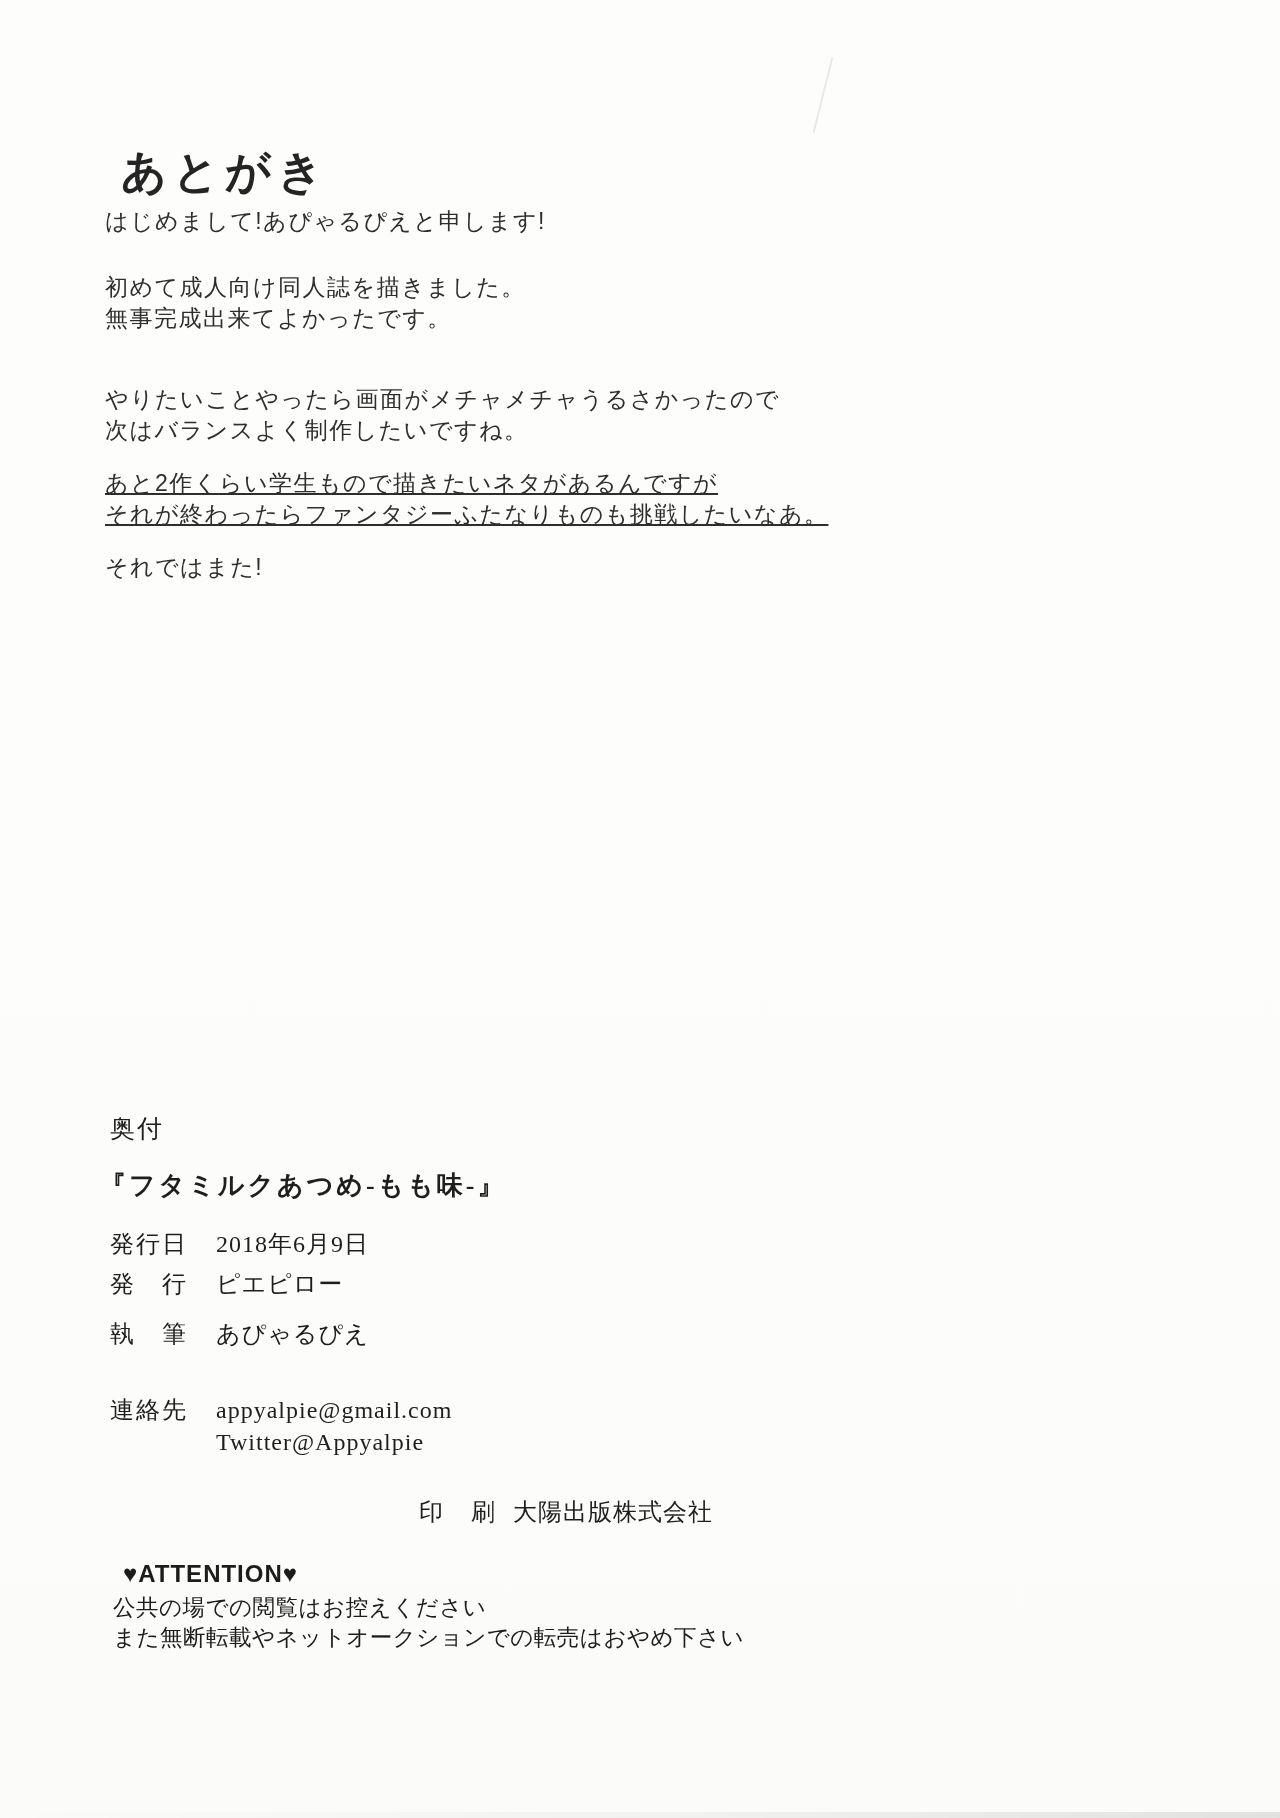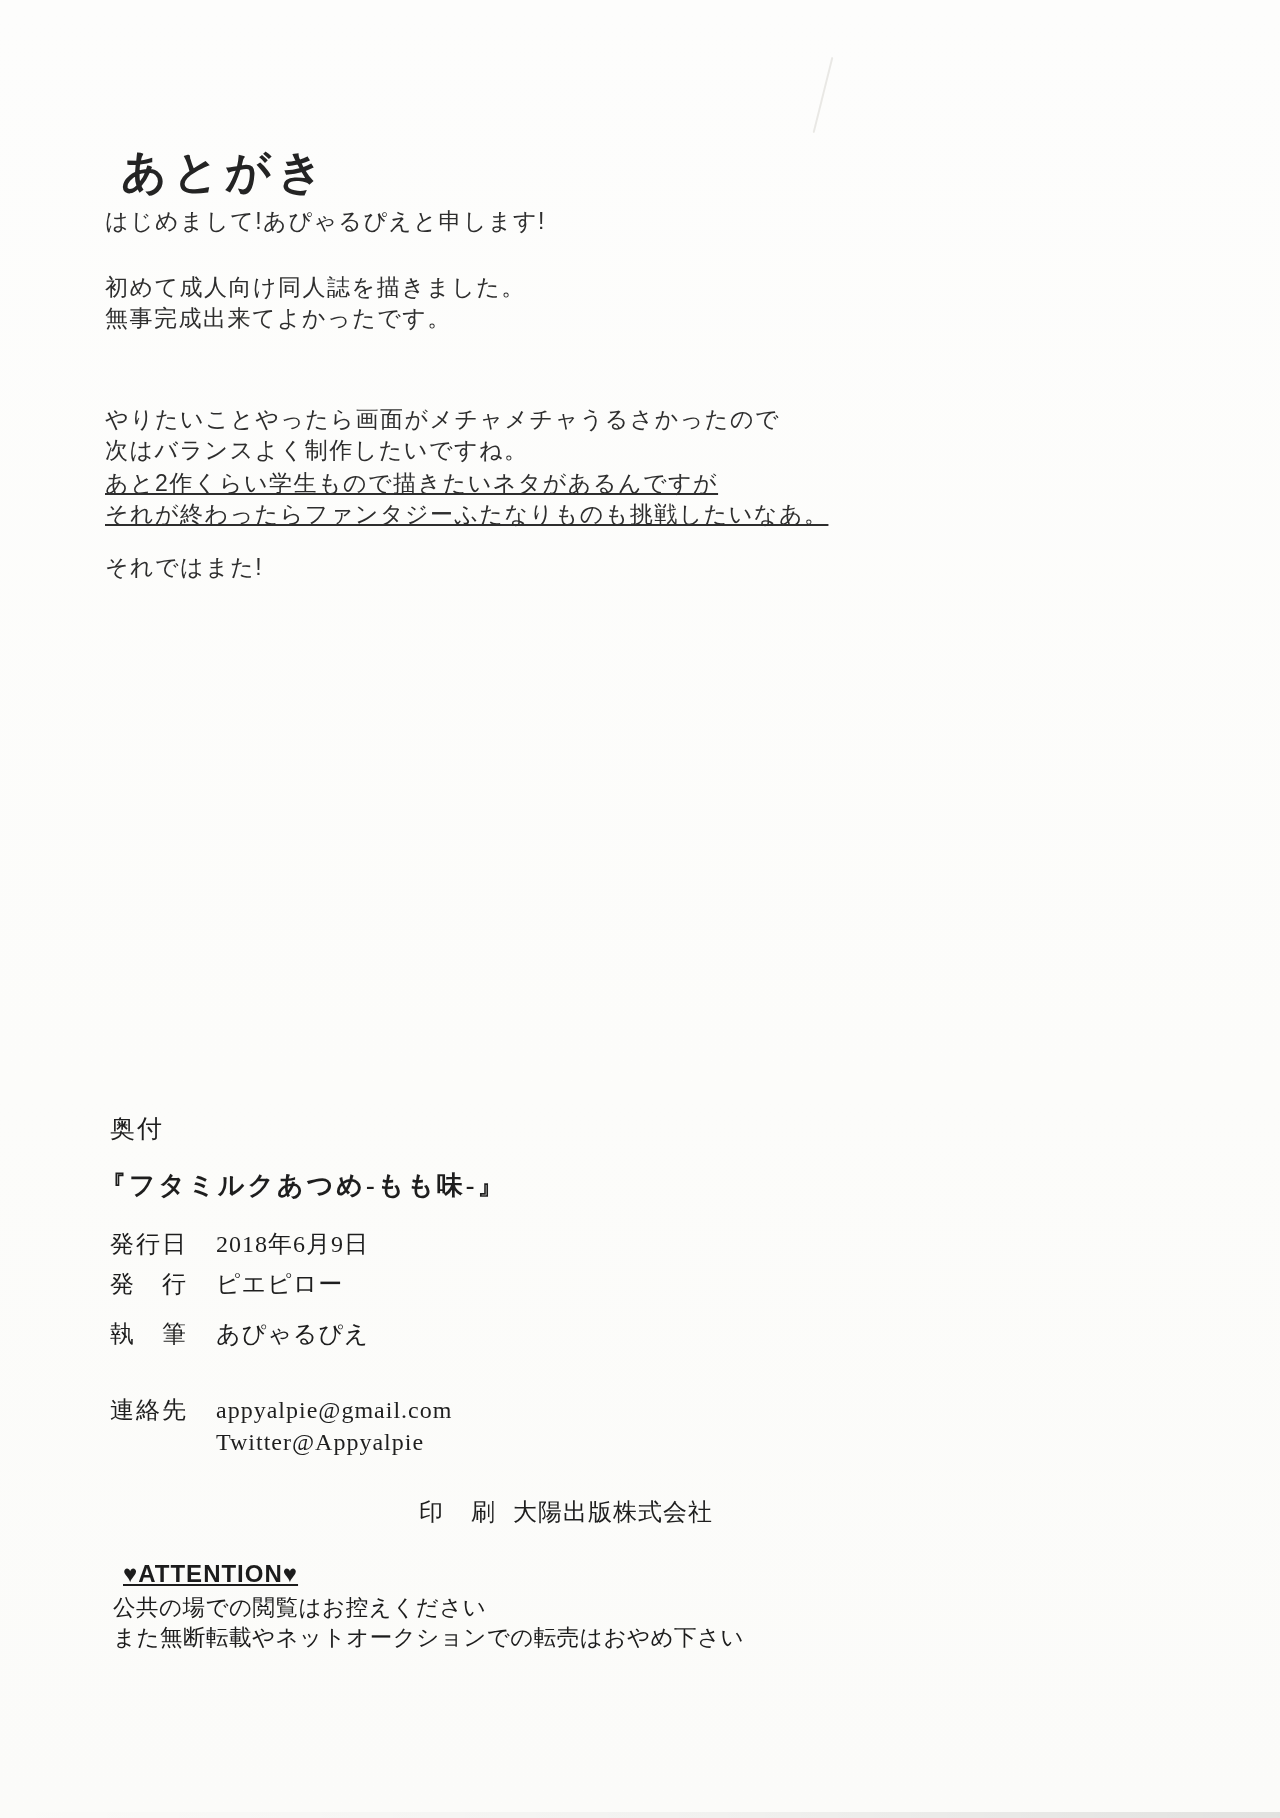--- a/index.html
+++ b/index.html
@@ -30,21 +30,21 @@
     font-weight:700;
     margin-top:14px;
   }
   .hw{
     position:absolute;left:105px;
     font-size:23px;color:#2e2e2e;letter-spacing:1.5px;
     line-height:31px;font-weight:500;
   }
   .p1{top:206px;}
   .p2{top:272px;}
-  .p3{top:404px;}
+  .p3{top:384px;}
   .p4{top:468px;text-decoration:underline;}
   .p5{top:552px;}
   
   .colo{
     font-family:"Liberation Serif","DejaVu Serif",serif;
     color:#1e1e1e;
   }
   .colo-heading{
     position:absolute;left:110px;top:1112px;
     font-size:25px;letter-spacing:2px;
@@ -67,21 +67,21 @@
     display:inline-block;font-size:24px;letter-spacing:1px;vertical-align:top;
     line-height:32px;
   }
   
   .attention{
     position:absolute;left:113px;top:1560px;
     color:#1c1c1c;
   }
   .attention-heading{
     font-size:24px;font-weight:700;letter-spacing:1px;
-    padding-left:10px;margin-bottom:5px;text-decoration:underline;
+    padding-left:10px;margin-bottom:5px;
   }
   .attention-line{
     font-size:22.5px;font-weight:500;letter-spacing:.5px;
     line-height:29.5px;
   }
 </style>
 </head>
 <body>
 
 <div class="page">

